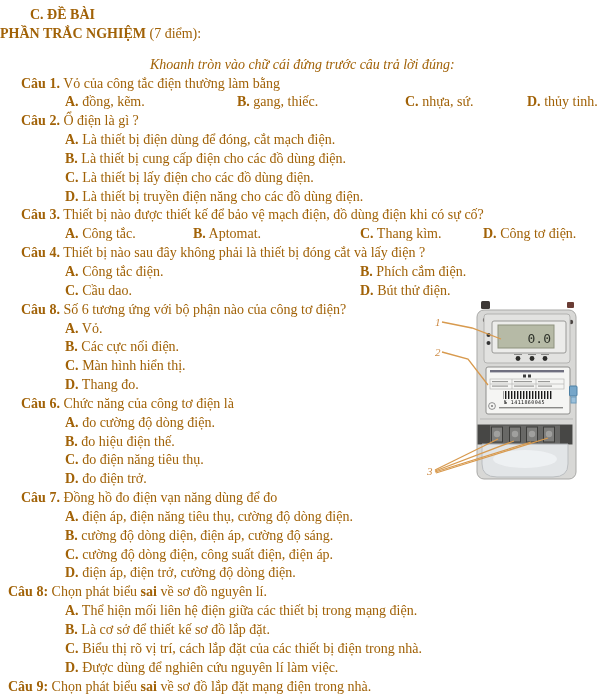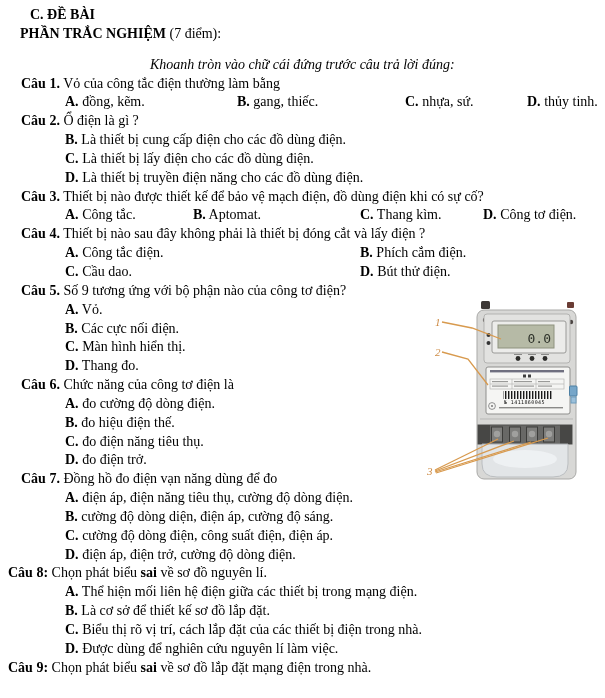--- a/index.html
+++ b/index.html
@@ -3,27 +3,27 @@
 <meta charset="utf-8">
 <style>
   html,body{margin:0;padding:0;background:#fff;}
   #doc{
     position:relative;
     width:605px;height:698px;
     overflow:hidden;
     background:#fff;
     font-family:"Liberation Serif","DejaVu Serif",serif;
     font-size:14px;
-    color:#000000;
+    color:#a16207;
     padding-top:6px;
     box-sizing:border-box;
   }
   .ln{line-height:18.85px;height:18.85px;white-space:nowrap;}
   .in-title{padding-left:30px;}
-  .in-head{padding-left:20px;}
+  .in-head{padding-left:0;}
   .in-instr{padding-left:150px;font-style:italic;margin-top:12px;}
   .in-q{padding-left:21px;}
   .in-q89{padding-left:8px;}
   .in-opt{padding-left:65px;}
   b{font-weight:bold;}
   .cell{display:inline-block;}
   .q1a{width:172px;} .q1b{width:168px;} .q1c{width:122px;}
   .q3a{width:128px;} .q3b{width:167px;} .q3c{width:123px;}
   .q4l{width:295px;}
   #figure{position:absolute;left:424px;top:299px;width:181px;height:200px;}
@@ -36,38 +36,39 @@
   <div class="ln in-title"><b>C. ĐỀ BÀI</b></div>
   <div class="ln in-head"><b>PHẦN TRẮC NGHIỆM</b><span> (7 điểm):</span></div>
   <div class="ln in-instr"><span>Khoanh tròn vào chữ cái đứng trước câu trả lời đúng:</span></div>
 
   <div class="ln in-q"><b>Câu 1.</b><span> Vỏ của công tắc điện thường làm bằng</span></div>
   <div class="ln in-opt">
     <span class="cell q1a"><b>A.</b><span> đồng, kẽm.</span></span><span class="cell q1b"><b>B.</b><span> gang, thiếc.</span></span><span class="cell q1c"><b>C.</b><span> nhựa, sứ.</span></span><span class="cell"><b>D.</b><span> thủy tinh.</span></span>
   </div>
 
   <div class="ln in-q"><b>Câu 2.</b><span> Ổ điện là gì ?</span></div>
+  <div class="ln in-opt"><b>A.</b><span> Là thiết bị điện dùng để đóng, cắt mạch điện.</span></div>
   <div class="ln in-opt"><b>B.</b><span> Là thiết bị cung cấp điện cho các đồ dùng điện.</span></div>
   <div class="ln in-opt"><b>C.</b><span> Là thiết bị lấy điện cho các đồ dùng điện.</span></div>
   <div class="ln in-opt"><b>D.</b><span> Là thiết bị truyền điện năng cho các đồ dùng điện.</span></div>
 
   <div class="ln in-q"><b>Câu 3.</b><span> Thiết bị nào được thiết kế để bảo vệ mạch điện, đồ dùng điện khi có sự cố?</span></div>
   <div class="ln in-opt">
     <span class="cell q3a"><b>A.</b><span> Công tắc.</span></span><span class="cell q3b"><b>B.</b><span> Aptomat.</span></span><span class="cell q3c"><b>C.</b><span> Thang kìm.</span></span><span class="cell"><b>D.</b><span> Công tơ điện.</span></span>
   </div>
 
   <div class="ln in-q"><b>Câu 4.</b><span> Thiết bị nào sau đây không phải là thiết bị đóng cắt và lấy điện ?</span></div>
   <div class="ln in-opt">
     <span class="cell q4l"><b>A.</b><span> Công tắc điện.</span></span><span class="cell"><b>B.</b><span> Phích cắm điện.</span></span>
   </div>
   <div class="ln in-opt">
     <span class="cell q4l"><b>C.</b><span> Cầu dao.</span></span><span class="cell"><b>D.</b><span> Bút thử điện.</span></span>
   </div>
 
-  <div class="ln in-q"><b>Câu 5.</b><span> Số 9 tương ứng với bộ phận nào của công tơ điện?</span></div>
+  <div class="ln in-q"><b>Câu 8.</b><span> Số 6 tương ứng với bộ phận nào của công tơ điện?</span></div>
   <div class="ln in-opt"><b>A.</b><span> Vỏ.</span></div>
   <div class="ln in-opt"><b>B.</b><span> Các cực nối điện.</span></div>
   <div class="ln in-opt"><b>C.</b><span> Màn hình hiển thị.</span></div>
   <div class="ln in-opt"><b>D.</b><span> Thang đo.</span></div>
 
   <div class="ln in-q"><b>Câu 6.</b><span> Chức năng của công tơ điện là</span></div>
   <div class="ln in-opt"><b>A.</b><span> đo cường độ dòng điện.</span></div>
   <div class="ln in-opt"><b>B.</b><span> đo hiệu điện thế.</span></div>
   <div class="ln in-opt"><b>C.</b><span> đo điện năng tiêu thụ.</span></div>
   <div class="ln in-opt"><b>D.</b><span> đo điện trở.</span></div>

